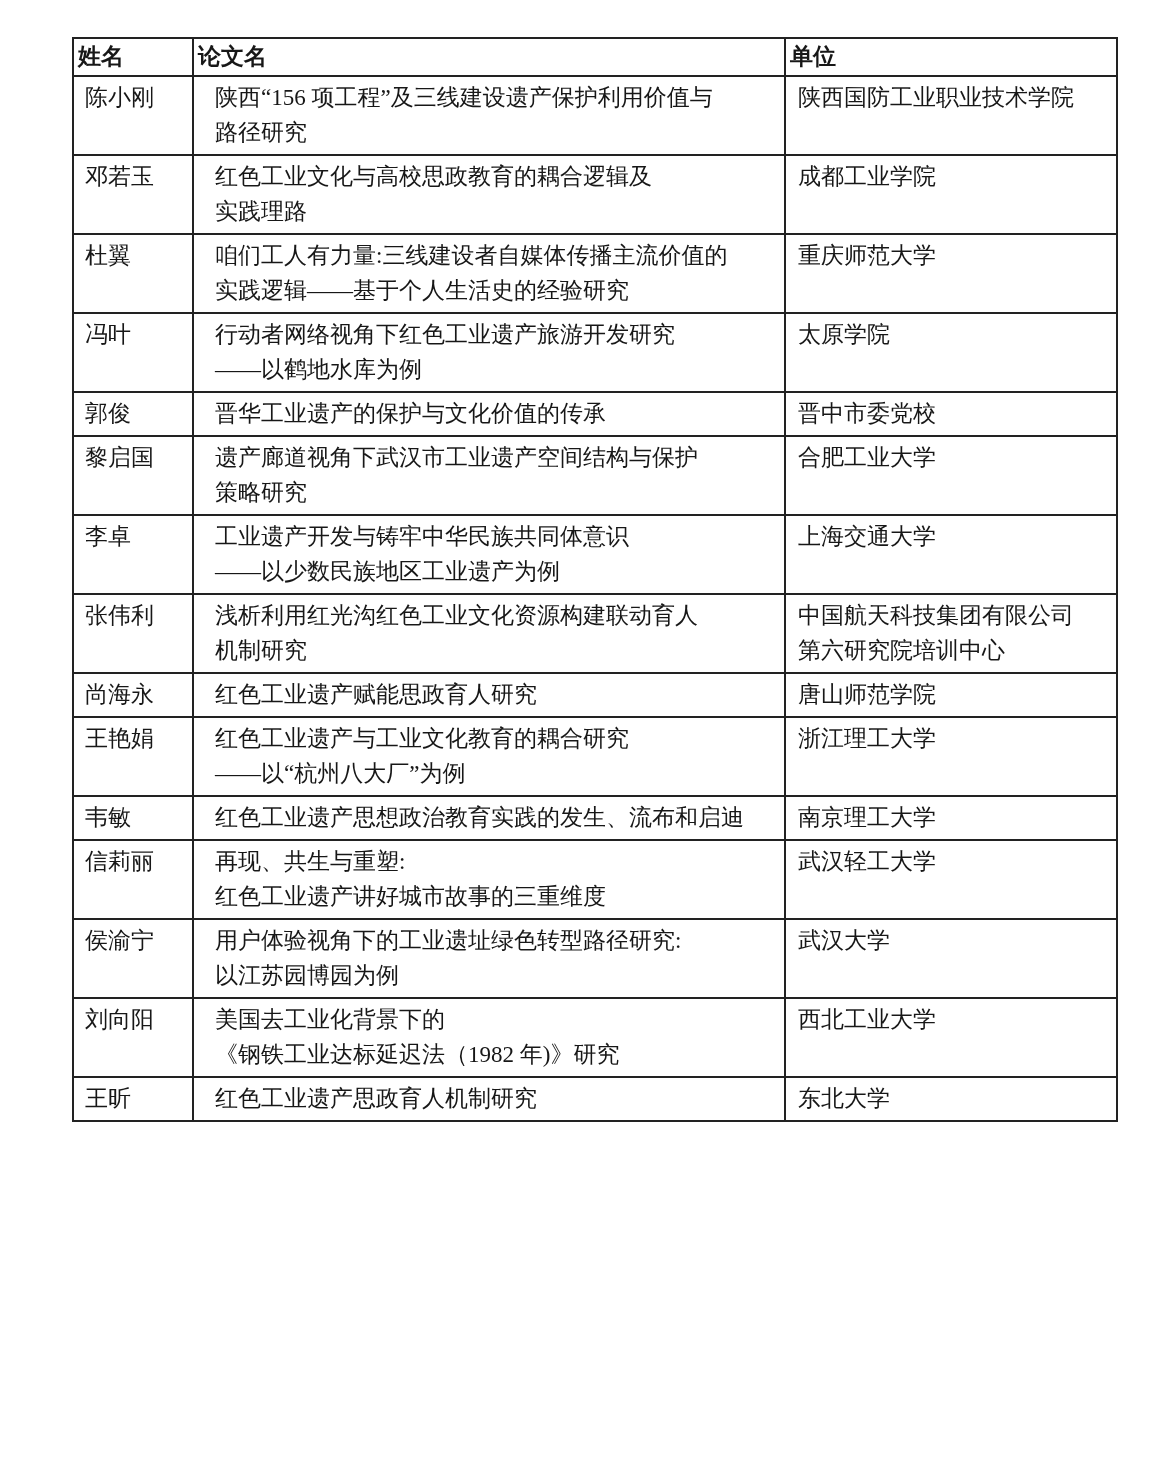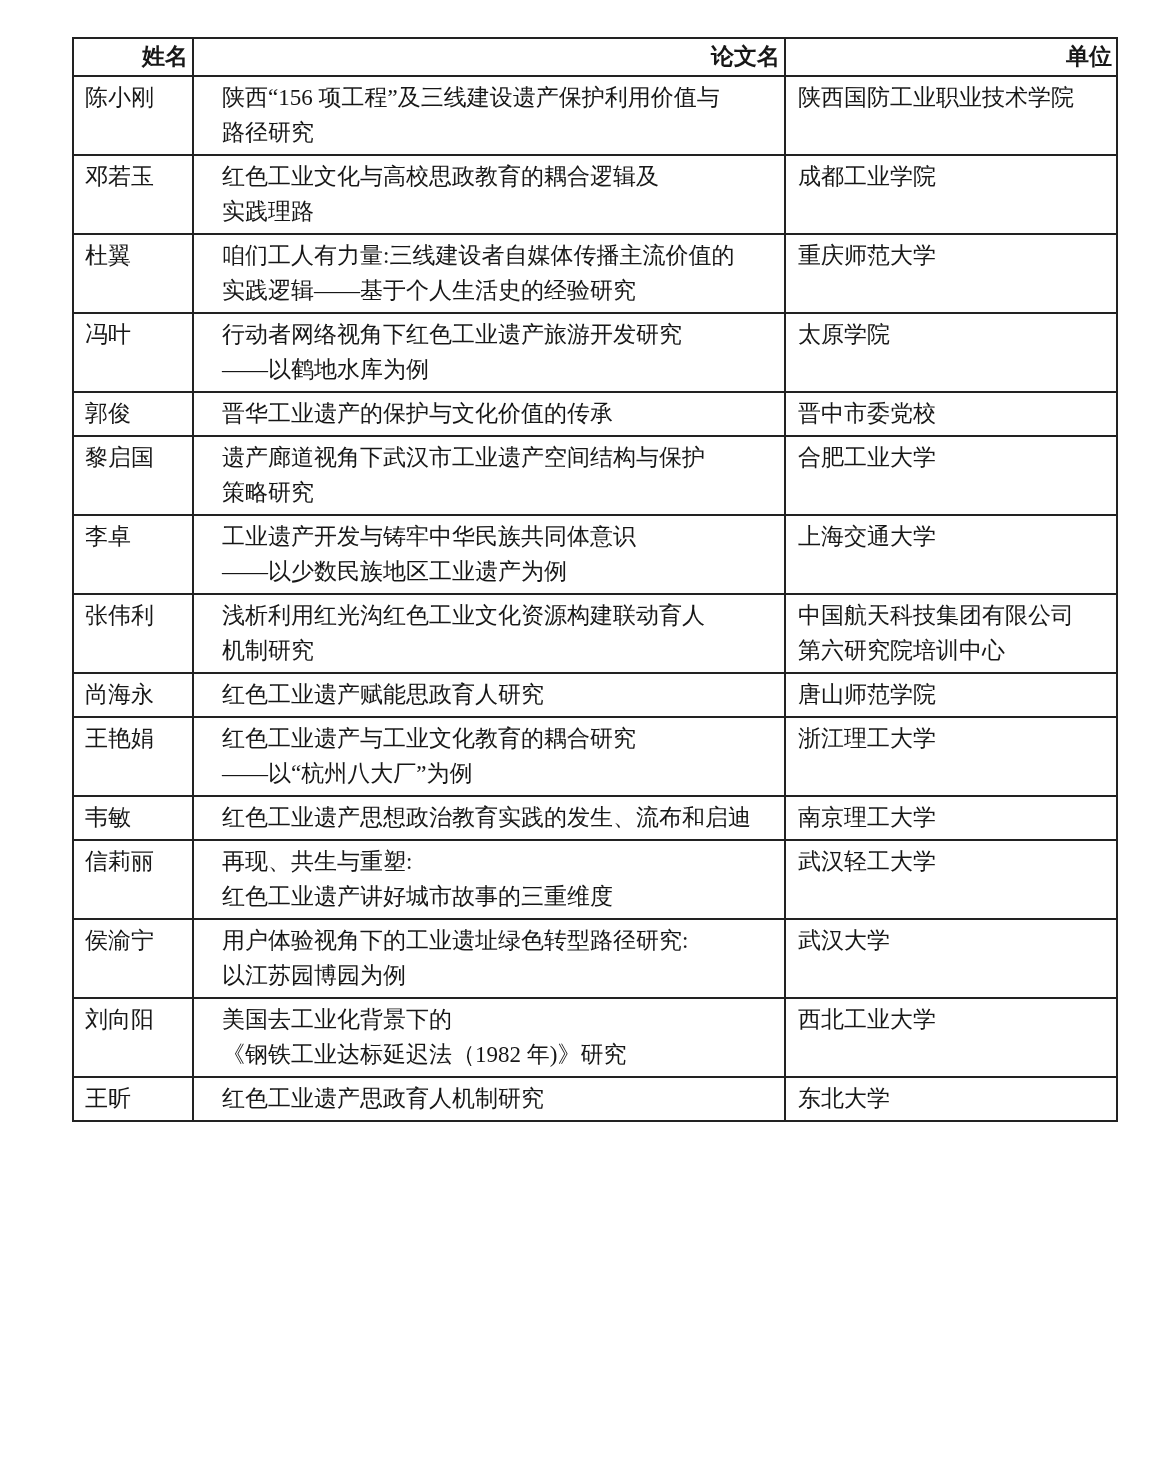--- a/index.html
+++ b/index.html
@@ -31,30 +31,30 @@
   th, td {
     border: 2px solid #222222;
     vertical-align: top;
     font-size: 23px;
     line-height: 35px;
     padding: 3px 12px 4px 12px;
     overflow: hidden;
   }
   th {
     font-weight: bold;
-    text-align: right;
+    text-align: left;
     padding: 1px 4px;
     line-height: 34px;
     font-size: 23px;
   }
   td .line {
     white-space: pre;
   }
   td.name-cell { padding-left: 11px; }
-  td.title-cell { padding-left: 28px; }
+  td.title-cell { padding-left: 21px; }
   td.unit-cell { padding-left: 12px; }
 </style>
 </head>
 <body>
 
 <div class="page">
   <table class="paper-table">
     <colgroup>
       <col class="col-name">
       <col class="col-title">

